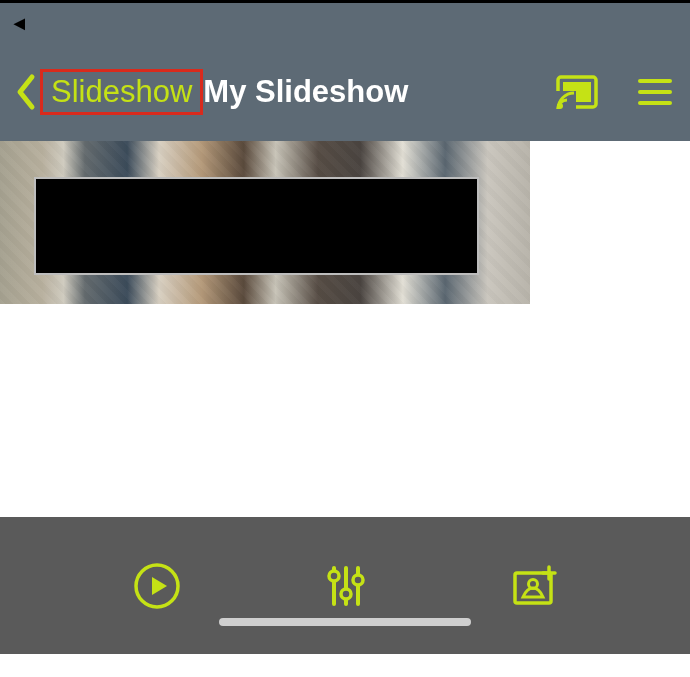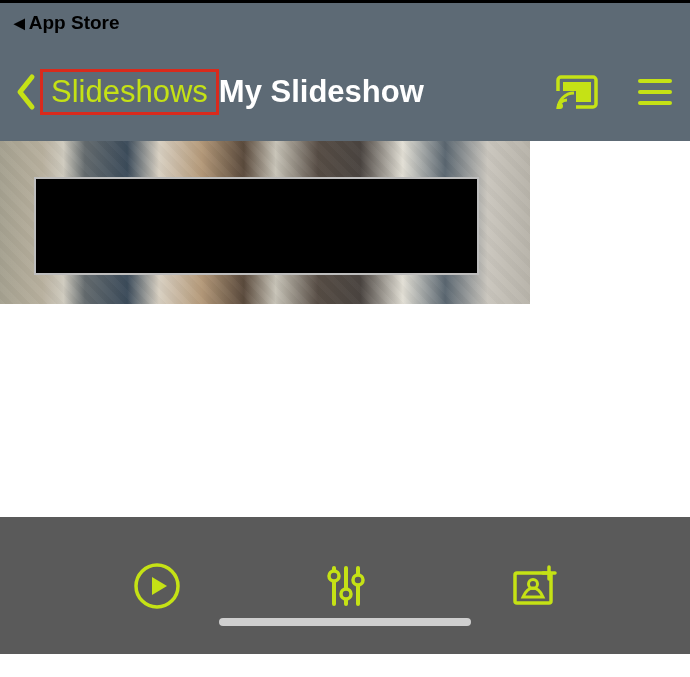--- a/index.html
+++ b/index.html
@@ -159,32 +159,31 @@
     }
   </style>
 </head>
 <body>
 
 <div class="status-strip"></div>
 
 <div class="status-bar">
   <div class="app-store-back">
     <span class="tri">◀</span>
-    <span>App Store</span>
   </div>
 </div>
 
 <div class="nav-bar">
   <div class="back-chevron">
     <svg width="22" height="38" viewBox="0 0 22 38">
       <polyline points="18,4 6,19 18,34" fill="none" stroke="#c5e215" stroke-width="5" stroke-linecap="round" stroke-linejoin="round"></polyline>
     </svg>
   </div>
   <div class="back-label-wrap">
-    <span class="back-label">Slideshows</span>
+    <span class="back-label">Slideshow</span>
   </div>
   <div class="title">My Slideshow</div>
   <div class="nav-right">
     <div class="cast-icon">
       <svg width="42" height="34" viewBox="0 0 42 34">
         <rect x="2" y="2" width="38" height="30" rx="3" fill="none" stroke="#c5e215" stroke-width="3.5"></rect>
         <rect x="7" y="7" width="28" height="20" fill="#c5e215"></rect>
         <path d="M2 34 A16 16 0 0 1 18 18" fill="none" stroke="#c5e215" stroke-width="3"></path>
         <path d="M2 34 A9 9 0 0 1 11 25" fill="none" stroke="#c5e215" stroke-width="3"></path>
         <circle cx="4" cy="31" r="3" fill="#c5e215"></circle>

